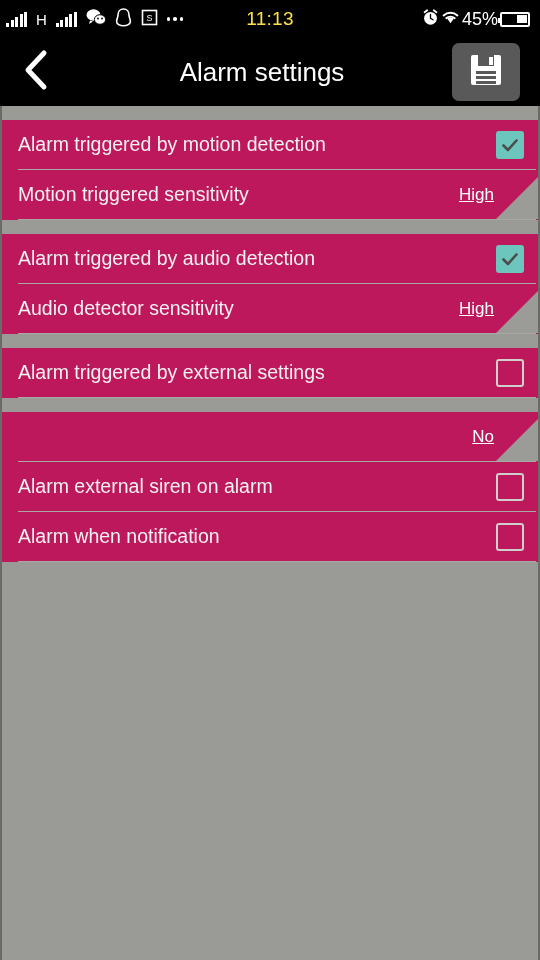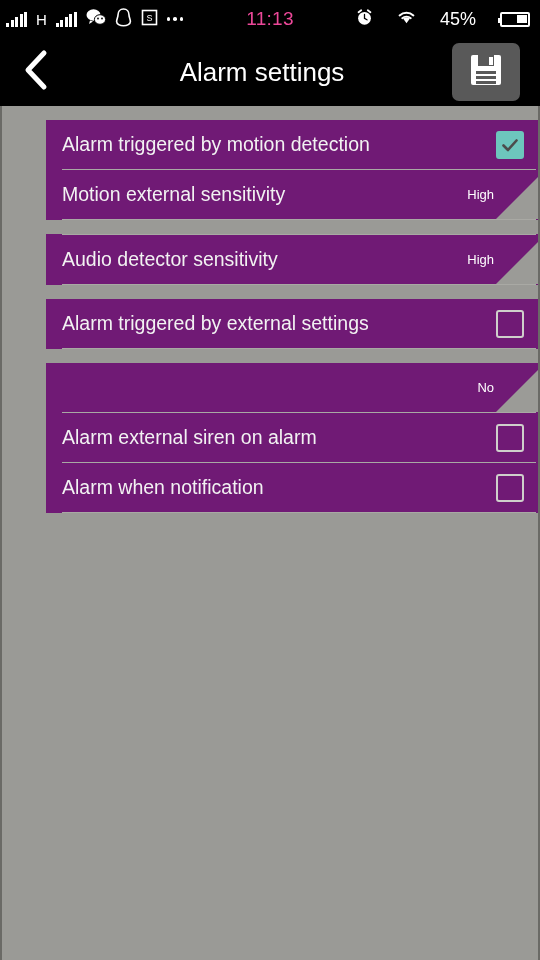--- a/index.html
+++ b/index.html
@@ -26,34 +26,34 @@
   .statusbar {
     height: 38px;
     background: #000;
     display: flex;
     align-items: center;
     padding: 0 10px 0 6px;
     box-sizing: border-box;
     color: #fff;
   }
   .sb-left { display: flex; align-items: center; gap: 9px; }
-  .sb-right { display: flex; align-items: center; gap: 24px; margin-left: auto; text-align: center; }
+  .sb-right { display: flex; align-items: center; gap: 2px; margin-left: auto; text-align: center; }
   .sb-center {
     position: absolute;
     left: 0; right: 0;
     top: 0;
     height: 38px;
     display: flex;
     align-items: center;
     justify-content: center;
     pointer-events: none;
   }
   .clock {
     font-size: 19px;
-    color: #ec4899;
+    color: #fde047;
     letter-spacing: .3px;
   }
   .signal {
     display: inline-flex;
     align-items: flex-end;
     gap: 1.5px;
     height: 15px;
   }
   .signal i {
     display: block;
@@ -127,41 +127,42 @@
 
   
   .content {
     background: #9a9a96;
     height: 854px;
     box-sizing: border-box;
     border-left: 2px solid #6a6a66;
     border-right: 2px solid #6a6a66;
   }
   .gap { height: 14px; background: #9a9a96; }
-  .group { background: #701a75; margin-left: 44px; }
+  .group { background: #be185d; }
   .row {
     position: relative;
     height: 49px;
     display: flex;
     align-items: center;
     padding: 0 14px 0 16px;
     box-sizing: border-box;
     overflow: hidden;
   }
   .row .label {
     color: #f2f2f2;
     font-size: 19.5px;
     z-index: 2;
   }
   .row .value {
     margin-left: auto;
     color: #ffffff;
-    font-size: 13px;
+    font-size: 17px;
     padding-right: 30px;
     z-index: 2;
+    text-decoration: underline;
   }
   .divider {
     height: 1px;
     background: #a9a9a4;
     margin-left: 16px;
     margin-right: 2px;
   }
   
   .corner {
     position: absolute;
@@ -299,30 +300,38 @@
       <div class="row">
         <span class="label">Alarm triggered by motion detection</span>
         <span class="cb on">
           <svg width="20" height="20" viewBox="0 0 20 20">
             <path d="M3.5 10.5 L8 15 L16.5 5.5" stroke="#4c4c4c" stroke-width="2.6" fill="none" stroke-linecap="round" stroke-linejoin="round"></path>
           </svg>
         </span>
       </div>
       <div class="divider"></div>
       <div class="row">
-        <span class="label">Motion external sensitivity</span>
+        <span class="label">Motion triggered sensitivity</span>
         <span class="value">High</span>
         <span class="corner"></span>
       </div>
       <div class="divider"></div>
     </div>
 
     <div class="gap"></div>
 
     <div class="group">
+      <div class="row">
+        <span class="label">Alarm triggered by audio detection</span>
+        <span class="cb on">
+          <svg width="20" height="20" viewBox="0 0 20 20">
+            <path d="M3.5 10.5 L8 15 L16.5 5.5" stroke="#4c4c4c" stroke-width="2.6" fill="none" stroke-linecap="round" stroke-linejoin="round"></path>
+          </svg>
+        </span>
+      </div>
       <div class="divider"></div>
       <div class="row">
         <span class="label">Audio detector sensitivity</span>
         <span class="value">High</span>
         <span class="corner"></span>
       </div>
       <div class="divider"></div>
     </div>
 
     <div class="gap"></div>

